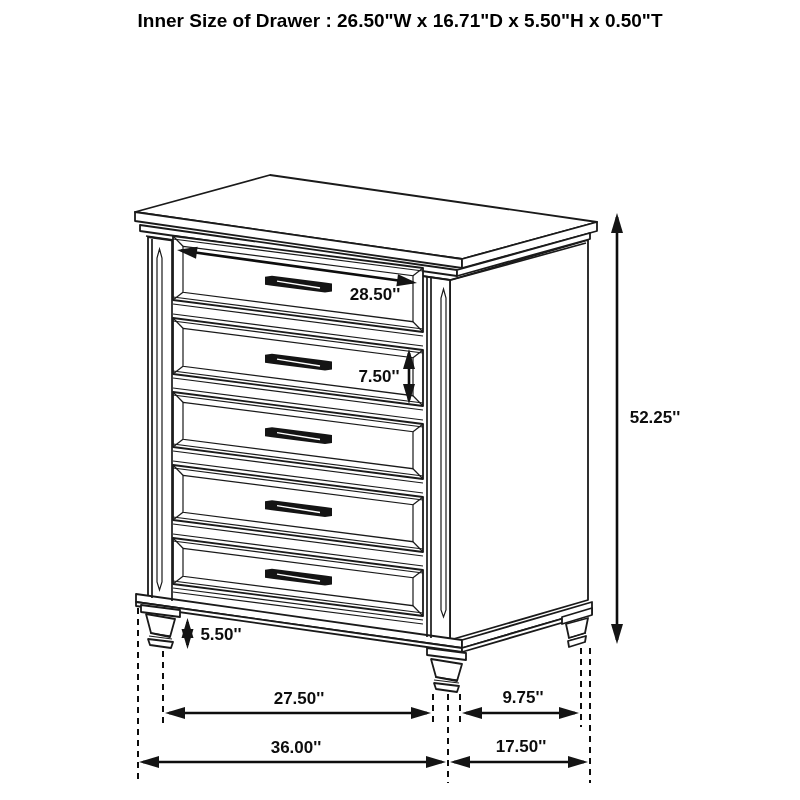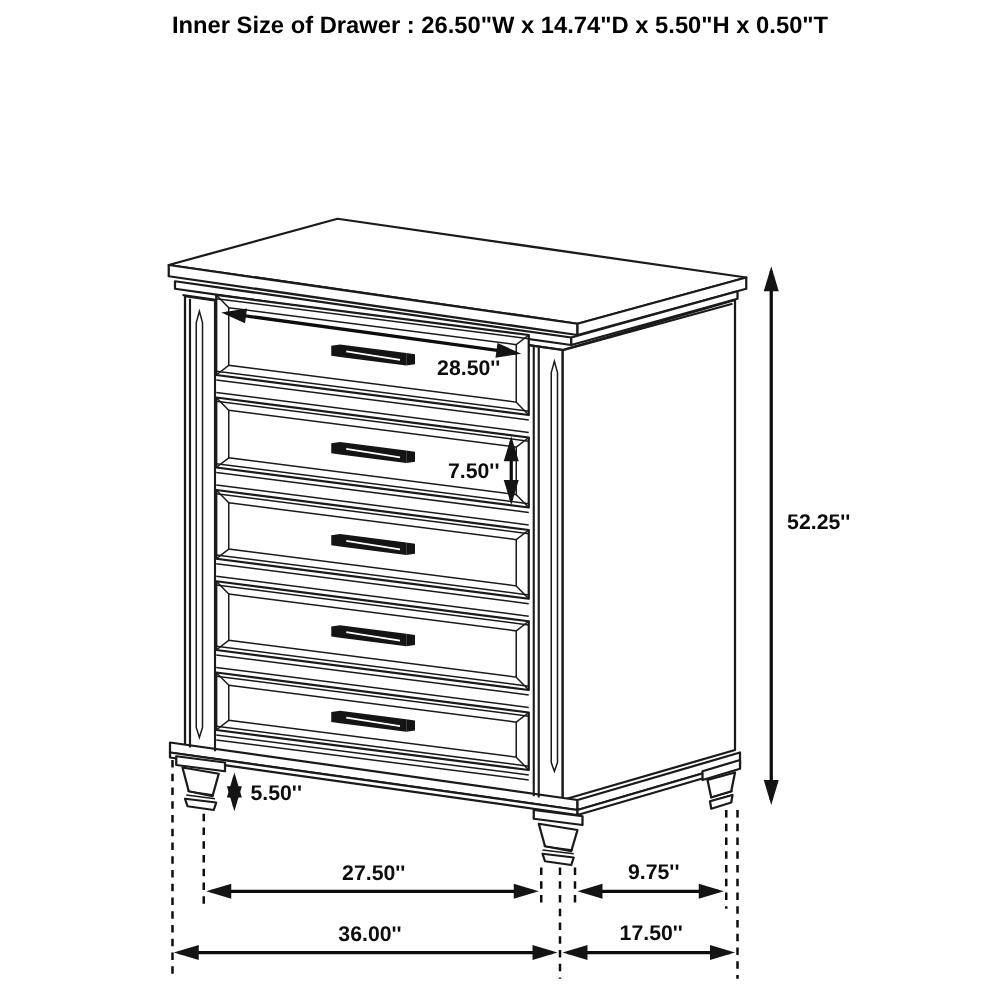--- a/index.html
+++ b/index.html
@@ -14,21 +14,21 @@
   .dim   { fill:none; stroke:#0d0d0d; stroke-width:2.6; }
   .dash  { fill:none; stroke:#0d0d0d; stroke-width:2; stroke-dasharray:6 5; }
   .dark  { fill:#141414; stroke:none; }
   .hilite{ fill:none; stroke:#ffffff; stroke-width:1.4; }
   .dim-label { font-family:"Liberation Sans",sans-serif; font-weight:bold; font-size:17px;
                fill:#0d0d0d; text-anchor:middle; }
 </style>
 </head>
 <body>
 
-<div class="title">Inner Size of Drawer : 26.50"W x 14.74"D x 5.50"H x 0.50"T</div>
+<div class="title">Inner Size of Drawer : 26.50"W x 16.71"D x 5.50"H x 0.50"T</div>
 
 <svg width="800" height="800" viewBox="0 0 800 800">
   <g id="chest">
 
     <polygon class="face" points="450,280 588,240 588,600 450,640"></polygon>
 
     <polygon class="face" points="148,237 450,280 450,640 148,597"></polygon>
 
     <polygon class="face" points="135,212 270,175 597,222 462,259"></polygon>
     <polygon class="face" points="135,212 462,259 462,268 135,221"></polygon>

